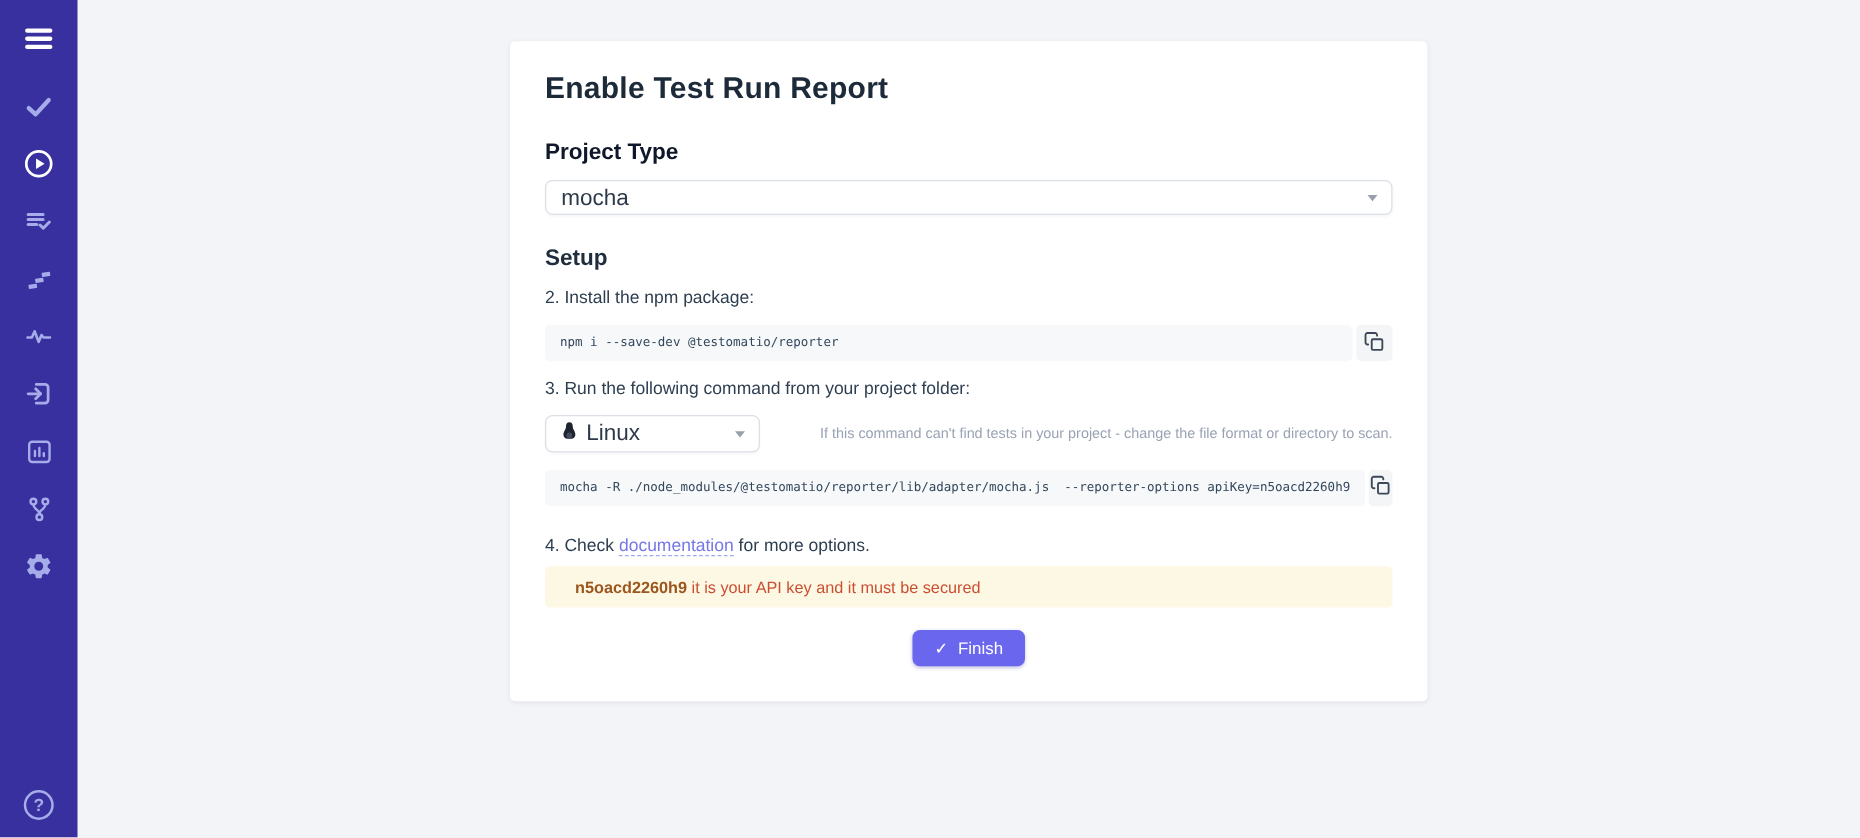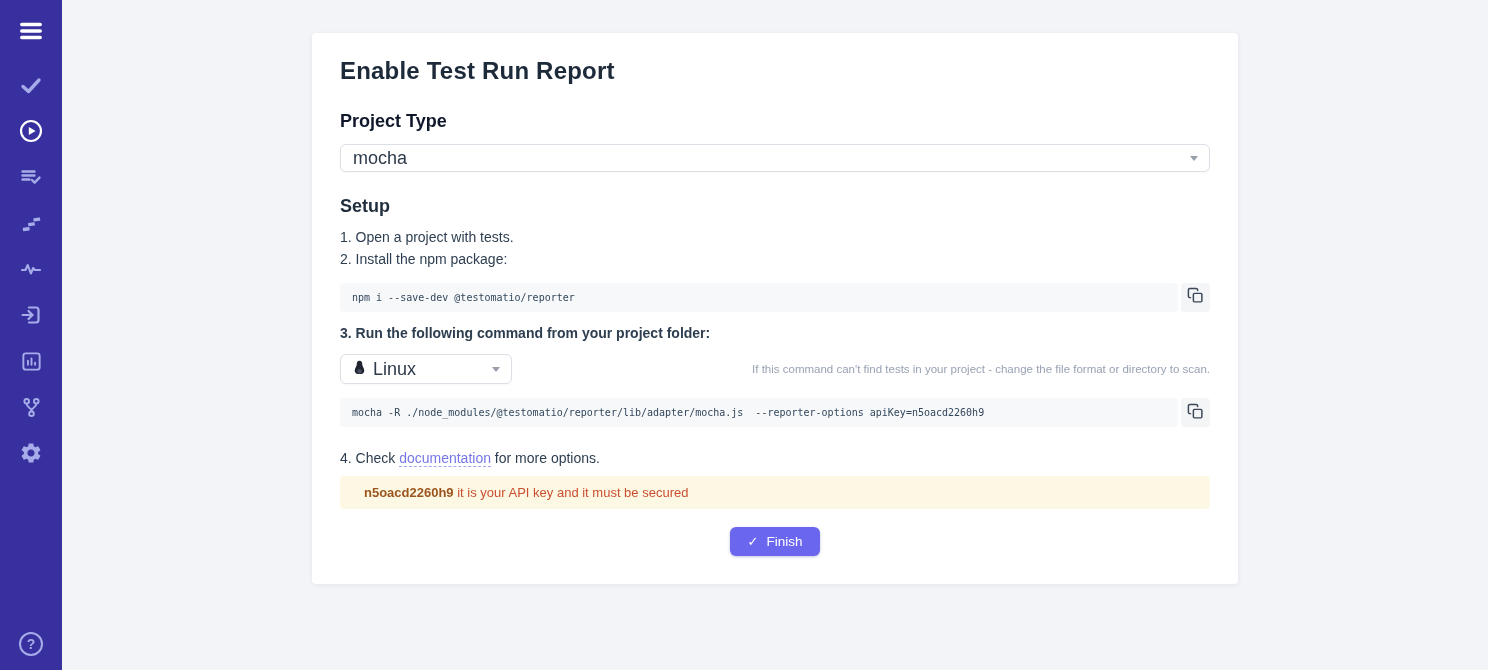--- a/index.html
+++ b/index.html
@@ -27,21 +27,21 @@
   .sb-help {
     margin-top: auto; margin-bottom: 2px;
     width: 24px; height: 24px; border: 2px solid #a5ace9; border-radius: 50%;
     color: #a5ace9; font-size: 14px; font-weight: bold;
     display: flex; align-items: center; justify-content: center; cursor: pointer;
   }
 
   
   .main { flex: 1; display: flex; justify-content: center; align-items: flex-start; padding-top: 33px; }
   .card {
-    width: 926px; background: #ffffff; border-radius: 4px;
+    width: 734px; background: #ffffff; border-radius: 4px;
     box-shadow: 0 1px 4px rgba(40,50,80,0.08);
     padding: 24px 28px 28px;
   }
   .page-title { font-size: 24px; font-weight: bold; color: #1c2a39; margin-bottom: 26px; letter-spacing: .2px; }
   .section-label { font-size: 18px; font-weight: bold; color: #0f172a; margin-bottom: 12px; }
 
   .select-box {
     position: relative; border: 1px solid #dbdfe6; border-radius: 6px;
     height: 28px; display: flex; align-items: center;
     padding: 0 26px 0 12px; background: #fff; cursor: pointer;
@@ -66,21 +66,21 @@
   .code-text {
     font-family: "DejaVu Sans Mono", "Liberation Mono", monospace;
     font-size: 10px; color: #33475b; white-space: pre;
   }
   .copy-btn {
     width: 29px; background: #f3f5f7; border-radius: 4px; border: none;
     display: flex; align-items: center; justify-content: center;
     color: #3c4858; cursor: pointer;
   }
 
-  .step3 { margin-top: 12px; margin-bottom: 12px; font-weight: bold; }
+  .step3 { margin-top: 12px; margin-bottom: 12px; }
   .os-row { display: flex; align-items: center; margin-bottom: 2px; }
   .os-select { width: 172px; height: 30px; }
   .os-select .value { margin-left: 7px; }
   .os-hint { flex: 1; text-align: right; font-size: 11.5px; color: #99a2b3; padding-left: 40px; }
 
   .step4 { margin-top: 22px; font-size: 14px; color: #2d3e50; }
   .doc-link {
     color: #7577e6; text-decoration: none; cursor: pointer;
     border-bottom: 1px dashed #9fa8ef;
   }
@@ -178,21 +178,20 @@
 
       <div class="section-label">Project Type</div>
 
       <div class="select-box project-select">
         <span class="value">mocha</span>
         <span class="select-arrow"></span>
       </div>
 
       <h2 class="setup-heading">Setup</h2>
 
-      <div class="step">1. Open a project with tests.</div>
       <div class="step">2. Install the npm package:</div>
 
       <div class="code-row">
         <div class="code-box">
           <span class="code-text">npm i --save-dev @testomatio/reporter</span>
         </div>
         <button class="copy-btn">
           <span>
             <svg width="17" height="17" viewBox="0 0 24 24" fill="none" stroke="currentColor" stroke-width="2.1" stroke-linecap="round" stroke-linejoin="round">
                 <rect x="9" y="9" width="12" height="12" rx="1.5"></rect>

